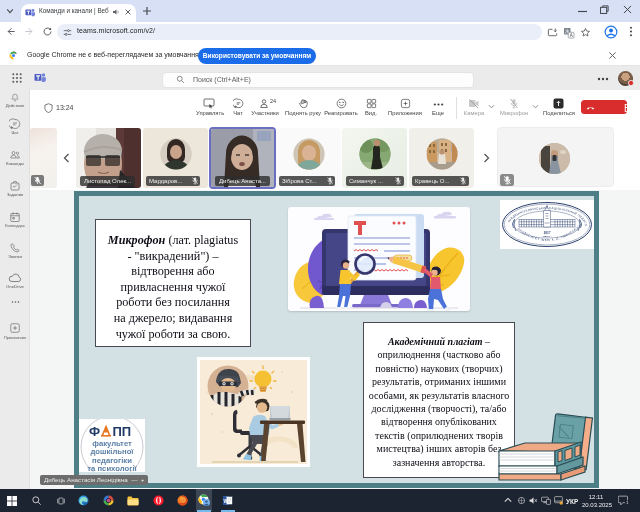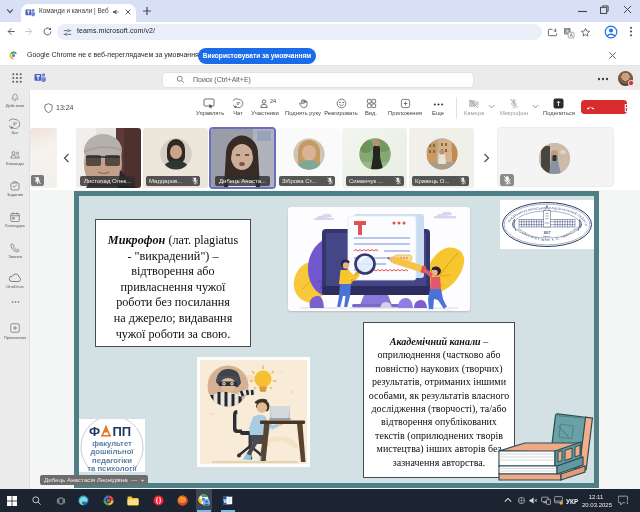--- a/index.html
+++ b/index.html
@@ -494,21 +494,21 @@
   </svg>
 
 <div class="abs" style="left:30px;top:190px;width:610px;height:299px;background:#f4f5f5"></div>
 <div class="abs" style="left:74px;top:191px;width:525px;height:297px;background:#d3e0e4;border:5px solid #4e7e86"></div>
 
 <div class="abs" style="left:95px;top:219px;width:156px;height:128px;background:#fff;border:1px solid #4a4a55;font-family:'Liberation Serif',serif;font-size:12.2px;line-height:15.6px;color:#0d0d16;text-align:center;padding-top:13px">
 <b><i>Микрофон</i></b> (лат. plagiatus<br>- "викрадений") –<br>відтворення або<br>привласнення чужої<br>роботи без посилання<br>на джерело; видавання<br>чужої роботи за свою.
 </div>
 
 <div class="abs" style="left:363px;top:322px;width:152px;height:156px;background:#fff;border:1px solid #4a4a55;font-family:'Liberation Serif',serif;font-size:10px;line-height:13.4px;color:#0d0d16;text-align:center;padding-top:12px">
-<b><i>Академічний канали</i></b> –<br>оприлюднення (частково або<br>повністю) наукових (творчих)<br>результатів, отриманих іншими<br>особами, як результатів власного<br>дослідження (творчості), та/або<br>відтворення опублікованих<br>текстів (оприлюднених творів<br>мистецтва) інших авторів без<br>зазначення авторства.
+<b><i>Академічний плагіат</i></b> –<br>оприлюднення (частково або<br>повністю) наукових (творчих)<br>результатів, отриманих іншими<br>особами, як результатів власного<br>дослідження (творчості), та/або<br>відтворення опублікованих<br>текстів (оприлюднених творів<br>мистецтва) інших авторів без<br>зазначення авторства.
 </div>
 
 <div class="abs" style="left:288px;top:207px;width:182px;height:104px;background:#fdfcfe;border-radius:3px;box-shadow:0 1px 2px rgba(0,0,0,.15)">
 <svg width="182" height="104" viewBox="0 0 182 104">
 
  <path d="M28 12q2-4 6-3 1-3 5-2 4-1 5 3z" fill="#d9d4ef"></path>
       <rect x="26" y="11" width="20" height="2" rx="1" fill="#d9d4ef"></rect>
  <path d="M148 10q2-4 6-3 1-3 5-2 4-1 5 3z" fill="#d9d4ef"></path>
       <rect x="146" y="9" width="22" height="2.5" rx="1" fill="#d9d4ef"></rect>
 

